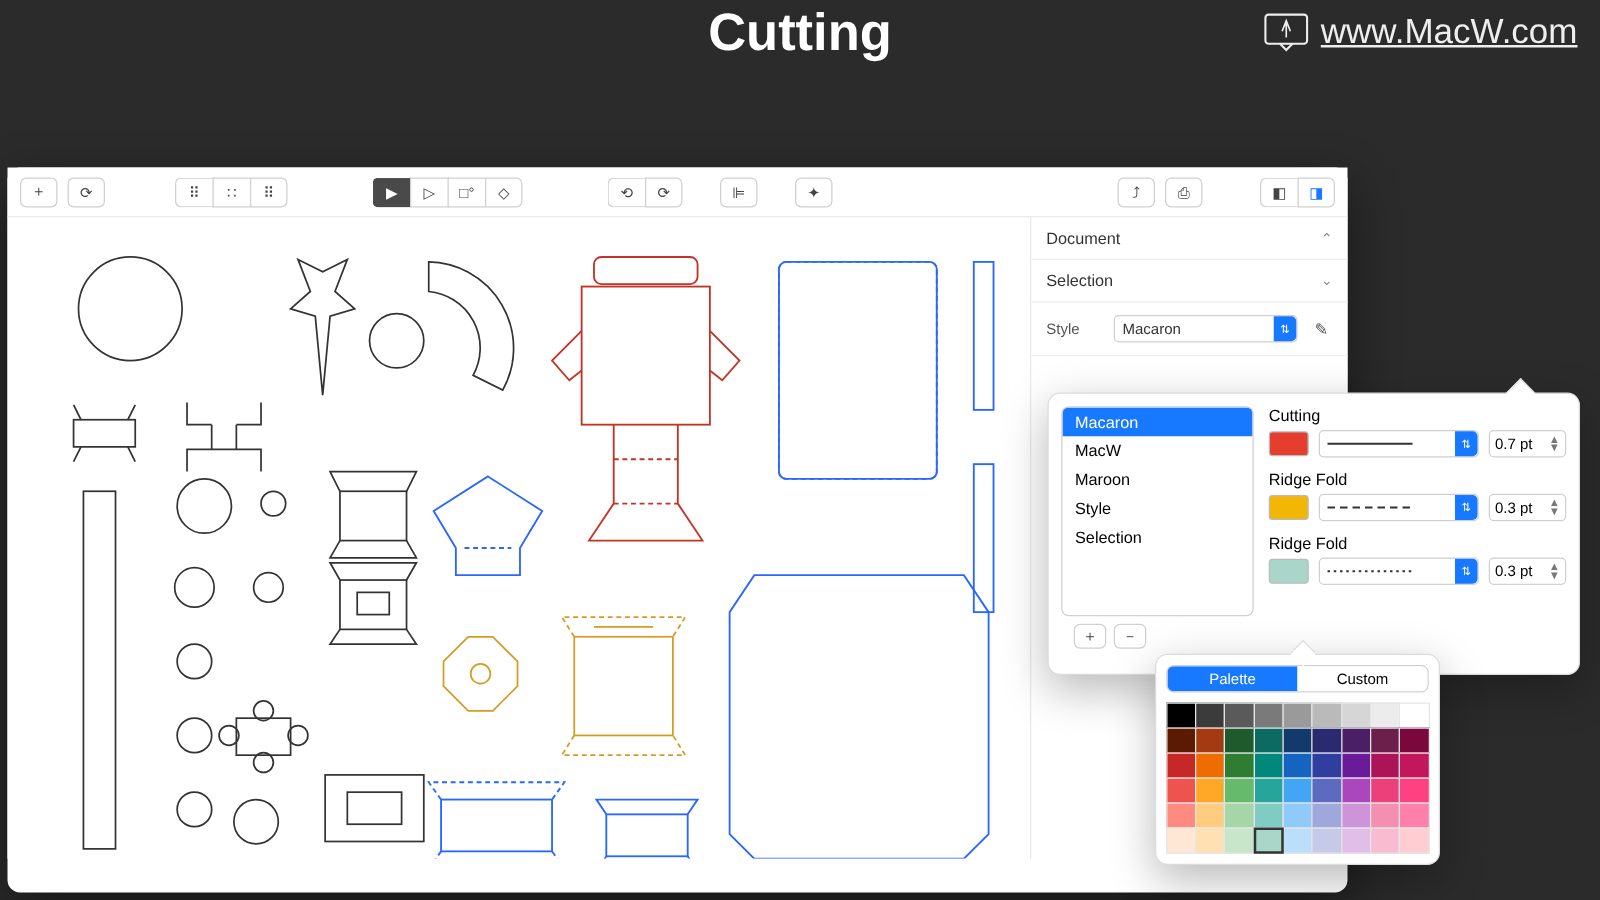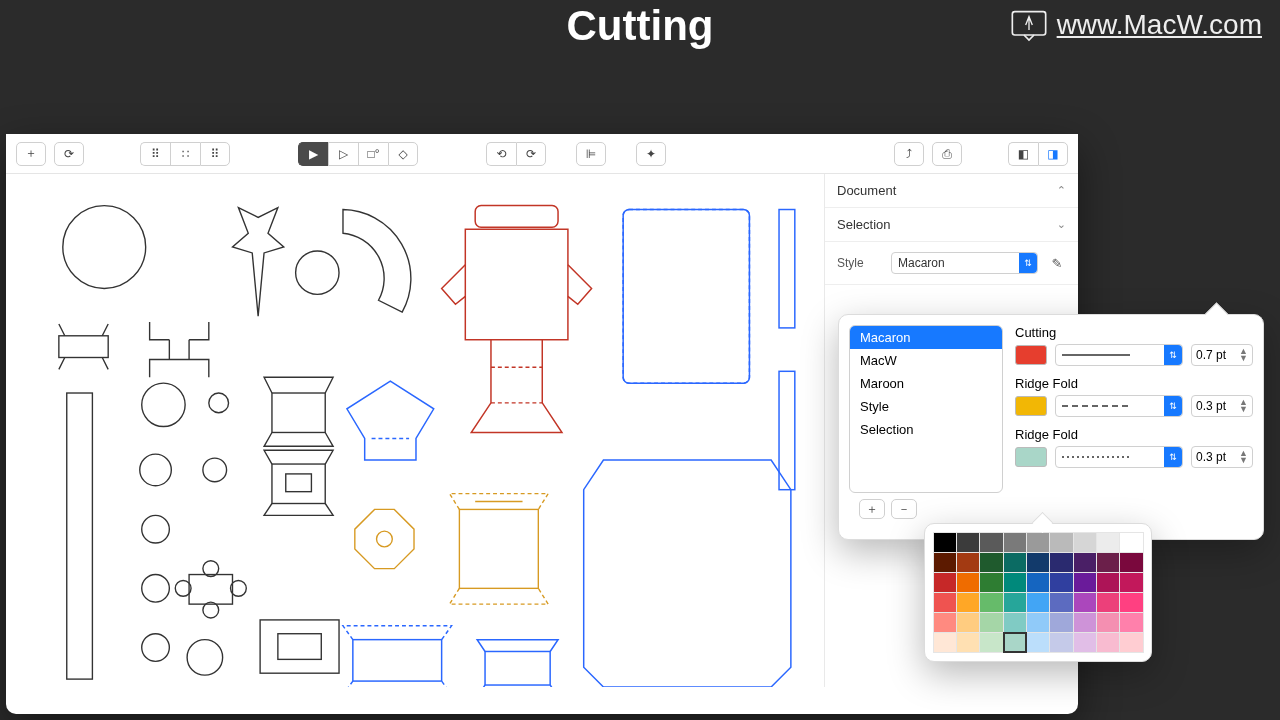--- a/index.html
+++ b/index.html
@@ -298,20 +298,24 @@
               <span>0.3 pt</span>
               <span class="step">▲<br>▼</span>
             </div>
         </div>
       </div>
     </div>
   </div>
 </div>
 
 <div class="palette-popover">
+  <div class="seg">
+    <div class="on">Palette</div>
+    <div>Custom</div>
+  </div>
   <div class="grid" id="color-grid">
       <div style="background: rgb(0, 0, 0);"></div>
       <div style="background: rgb(59, 59, 59);"></div>
       <div style="background: rgb(90, 90, 90);"></div>
       <div style="background: rgb(122, 122, 122);"></div>
       <div style="background: rgb(154, 154, 154);"></div>
       <div style="background: rgb(186, 186, 186);"></div>
       <div style="background: rgb(214, 214, 214);"></div>
       <div style="background: rgb(236, 236, 236);"></div>
       <div style="background: rgb(255, 255, 255);"></div>

